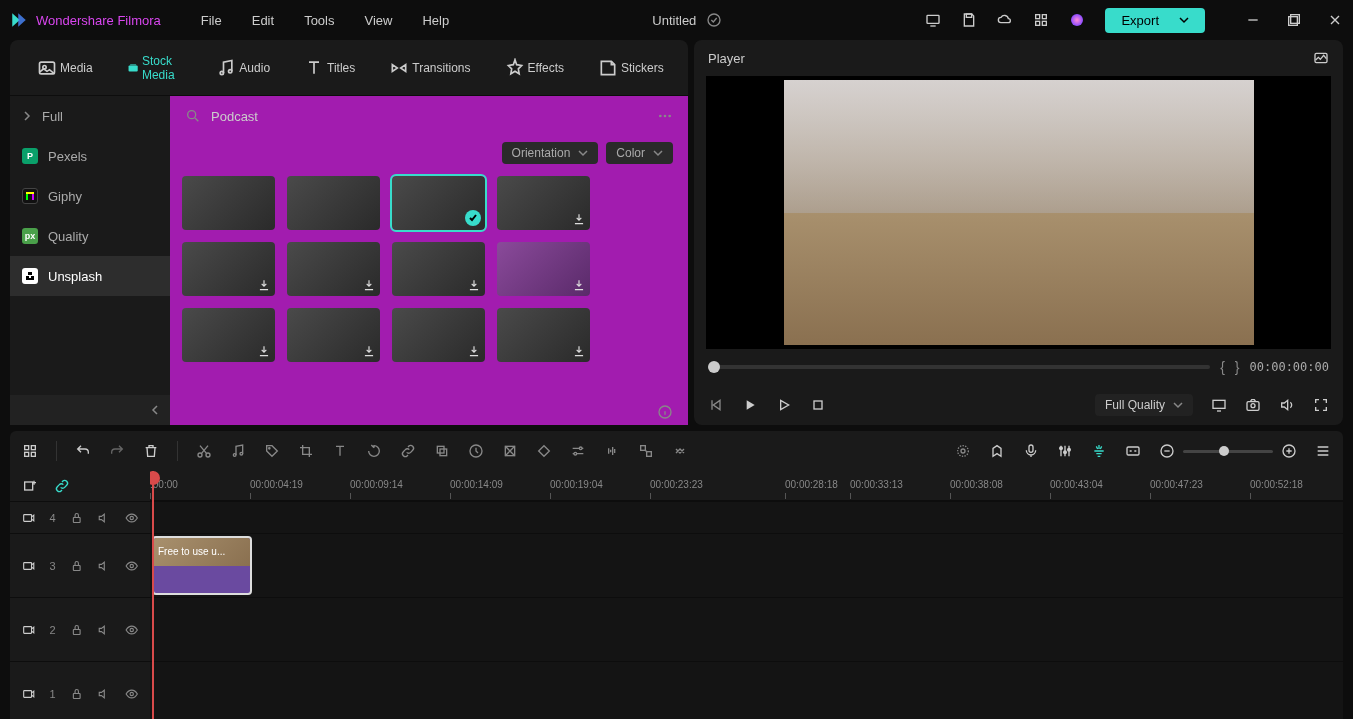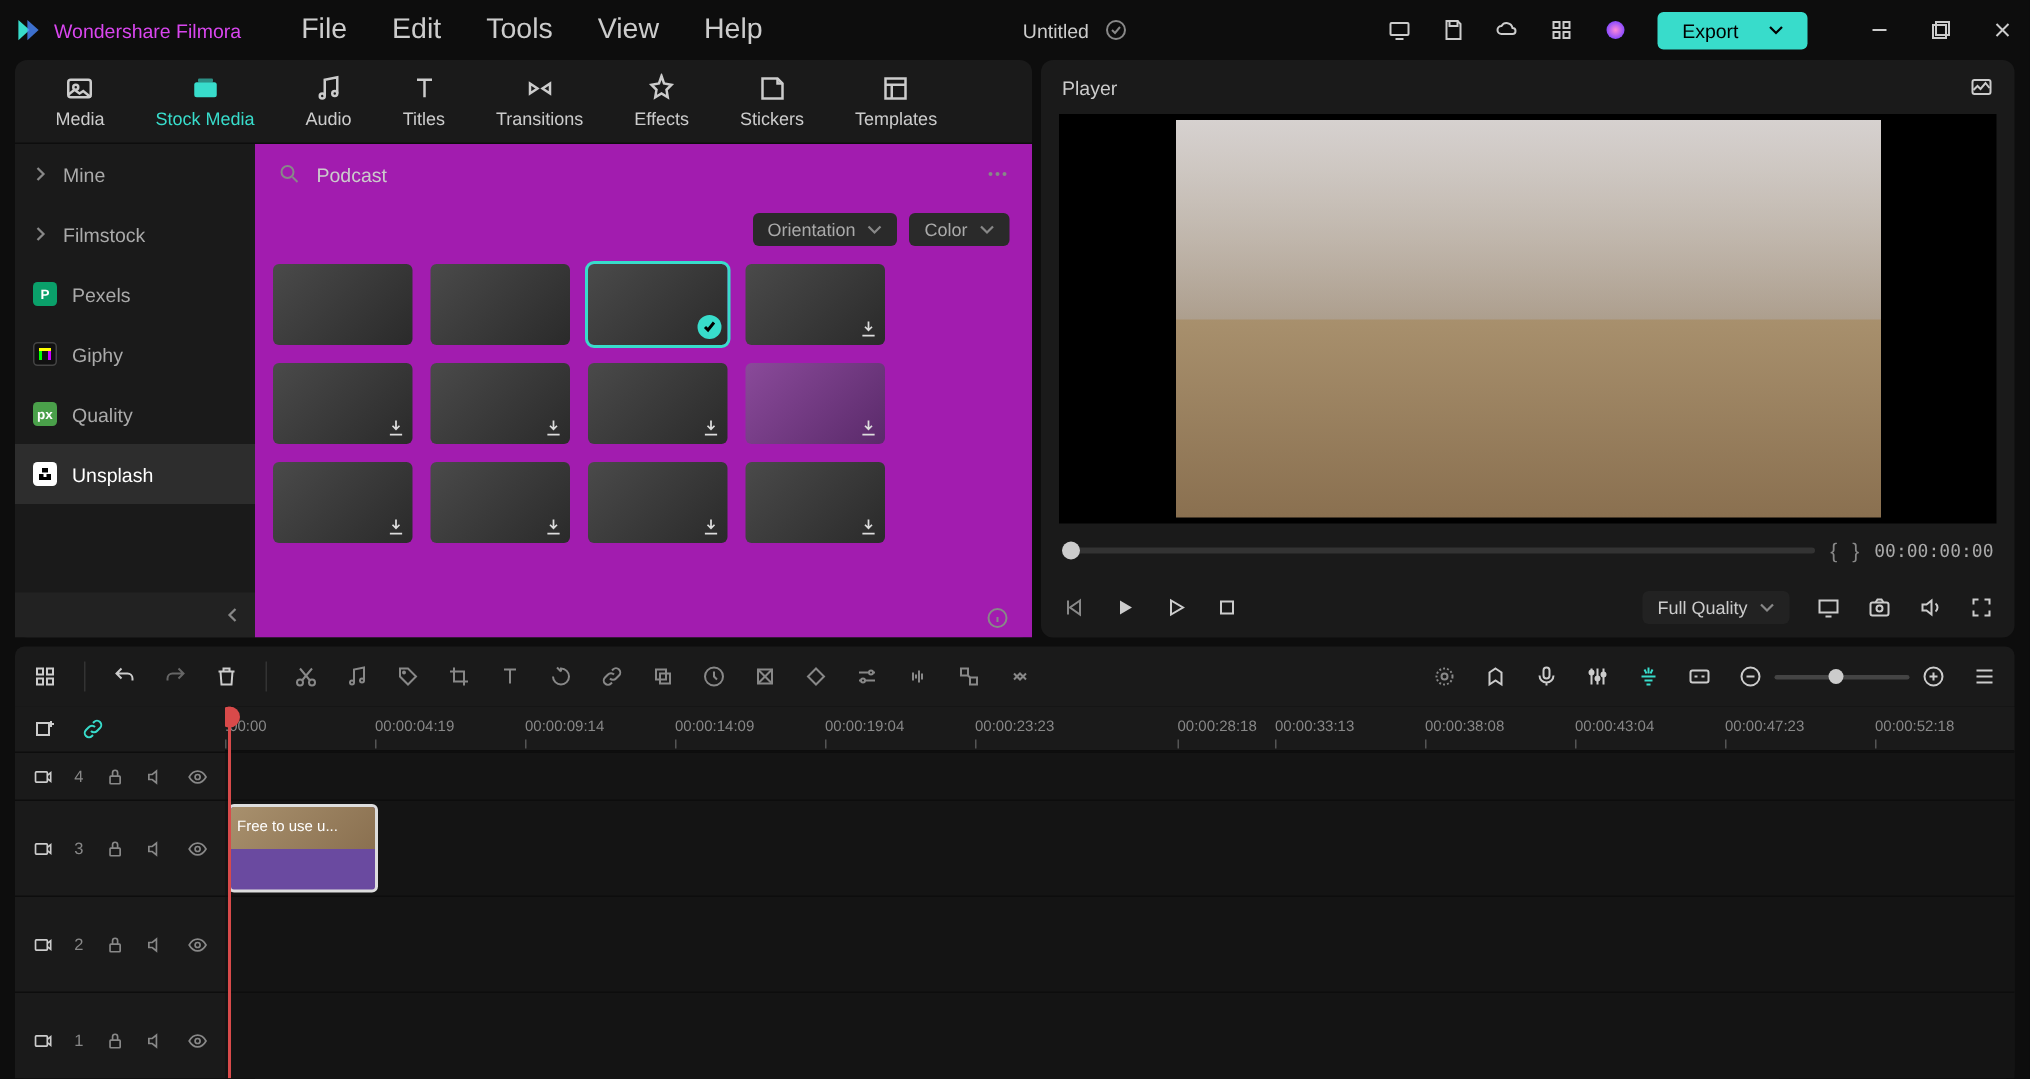--- a/index.html
+++ b/index.html
@@ -1,31 +1,31 @@
 <!DOCTYPE html>
 <html><head>
 <meta charset="utf-8">
 <style>
 * { box-sizing: border-box; margin: 0; padding: 0; font-family: -apple-system, BlinkMacSystemFont, "Segoe UI", sans-serif; }
 body { background: #0d0d0d; color: #ccc; width: 1353px; height: 719px; overflow: hidden; font-size: 12px; }
 .titlebar { height: 40px; background: #0d0d0d; display: flex; align-items: center; padding: 0 10px; }
 .logo { width: 18px; height: 18px; margin-right: 8px; }
 .app-name { color: #d946ef; font-size: 13px; margin-right: 40px; }
 .menubar { display: flex; gap: 30px; }
-.menubar span { color: #ccc; font-size: 19px; cursor: pointer; }
+.menubar span { color: #ccc; font-size: 13px; cursor: pointer; }
 .title-center { flex: 1; display: flex; justify-content: center; align-items: center; gap: 10px; }
 .title-center span { color: #ccc; font-size: 13px; }
 .title-right { display: flex; align-items: center; gap: 20px; }
 .icon-btn { width: 16px; height: 16px; display: flex; align-items: center; justify-content: center; cursor: pointer; }
 .export-btn { background: #38dccb; color: #000; padding: 5px 16px; border-radius: 4px; font-size: 13px; display: flex; align-items: center; gap: 20px; cursor: pointer; }
 .win-controls { display: flex; gap: 25px; margin-left: 20px; }
 .main-area { display: flex; height: 385px; }
 .left-panel { width: 678px; background: #1a1a1a; border-radius: 8px; margin: 0 6px 0 10px; display: flex; flex-direction: column; }
 .asset-tabs { height: 56px; display: flex; align-items: center; padding: 0 15px; gap: 10px; border-bottom: 1px solid #0d0d0d; }
-.asset-tab { display: flex; flex-direction: column; align-items: center; gap: 3px; padding: 4px 12px; cursor: pointer; color: #ccc; font-size: 12px; }
+.asset-tab { display: flex; align-items: center; gap: 3px; padding: 4px 12px; cursor: pointer; color: #ccc; font-size: 12px; }
 .asset-tab.active { color: #38dccb; }
 .asset-tab svg { width: 20px; height: 20px; }
 .browser-row { display: flex; flex: 1; overflow: hidden; }
 .sidebar { width: 160px; background: #1a1a1a; display: flex; flex-direction: column; }
 .sidebar-item { height: 40px; display: flex; align-items: center; padding: 0 12px; gap: 10px; color: #aaa; font-size: 13px; cursor: pointer; }
 .sidebar-item.selected { background: #2d2d2d; color: #fff; }
 .sidebar-collapse { height: 30px; background: #222; display: flex; align-items: center; justify-content: flex-end; padding-right: 10px; margin-top: auto; }
 .content-area { flex: 1; display: flex; flex-direction: column; background: #a21caf; }
 .search-row { height: 40px; display: flex; align-items: center; padding: 0 15px; gap: 10px; }
 .search-input { flex: 1; background: transparent; border: none; color: #ccc; font-size: 13px; outline: none; }
@@ -226,27 +226,21 @@
           </svg>
           <span>Templates</span>
         </div>
     </div>
     <div class="browser-row">
       <div class="sidebar">
         <div class="sidebar-item">
             <svg width="10" height="10" viewBox="0 0 10 10">
               <path d="M3 1l4 4-4 4" fill="none" stroke="#888" stroke-width="1.5"></path>
             </svg>
-            <span>Mine</span>
-          </div>
-        <div class="sidebar-item">
-            <svg width="10" height="10" viewBox="0 0 10 10">
-              <path d="M3 1l4 4-4 4" fill="none" stroke="#888" stroke-width="1.5"></path>
-            </svg>
-            <span>Filmstock</span>
+            <span>Full</span>
           </div>
         <div class="sidebar-item">
             <span class="provider-icon" style="background:#0aa06a;color:#fff">P</span>
             <span>Pexels</span>
           </div>
         <div class="sidebar-item">
             <span class="provider-icon" style="background:#111;border:1px solid #444">
               <svg width="10" height="10" viewBox="0 0 10 10">
                 <rect x="1" y="1" width="2" height="8" fill="#0f0"></rect>
                 <rect x="7" y="1" width="2" height="8" fill="#c0f"></rect>

